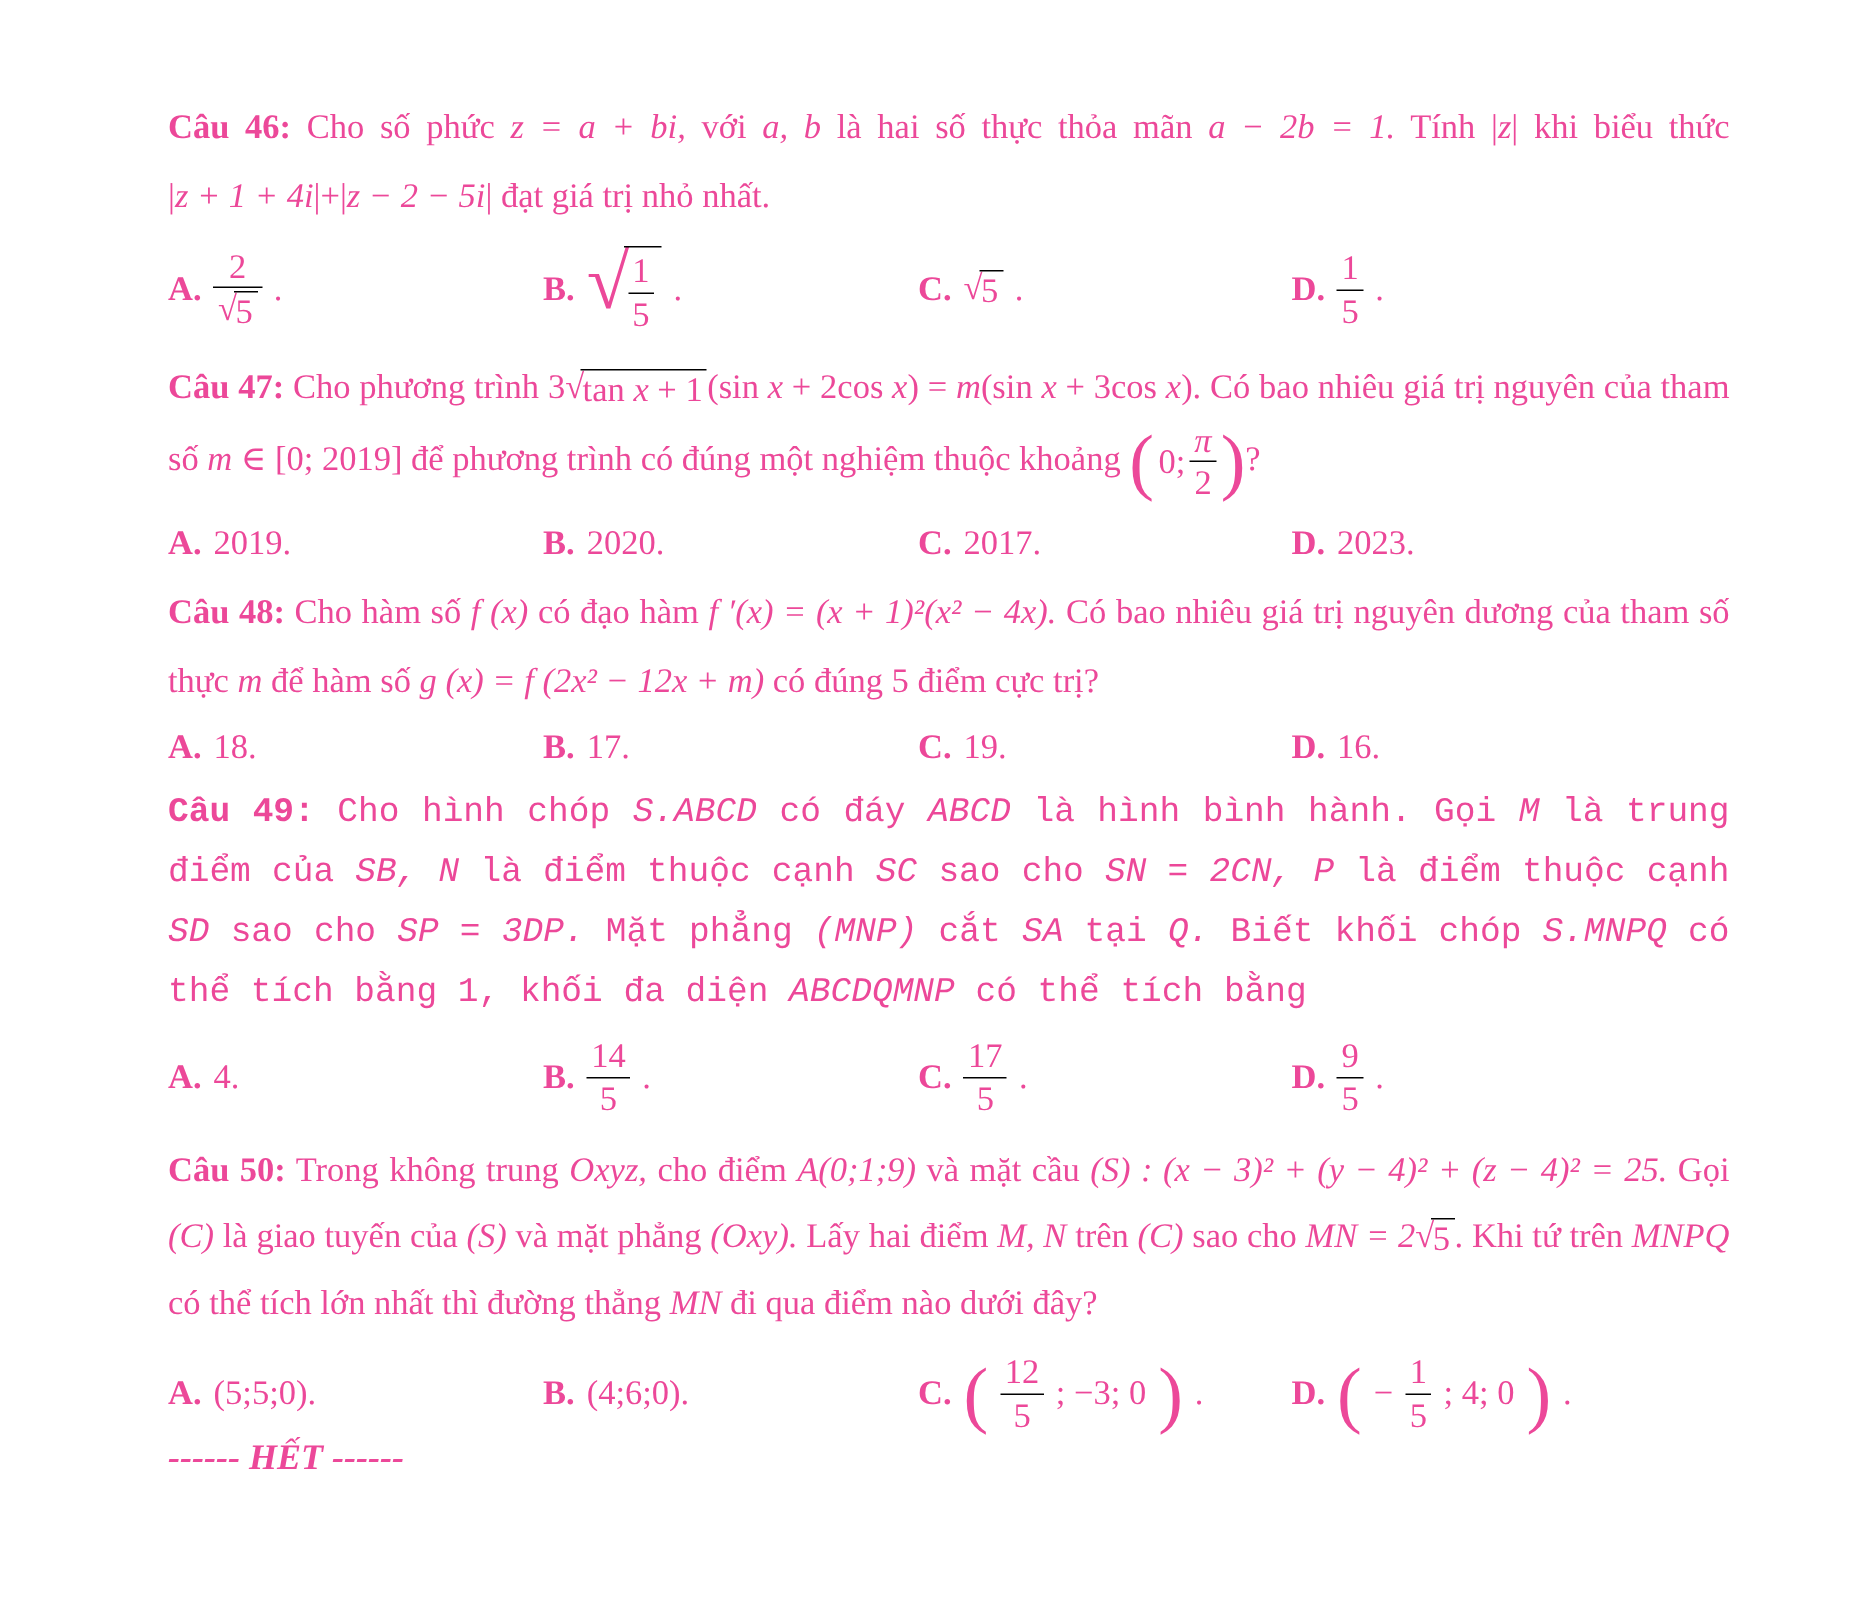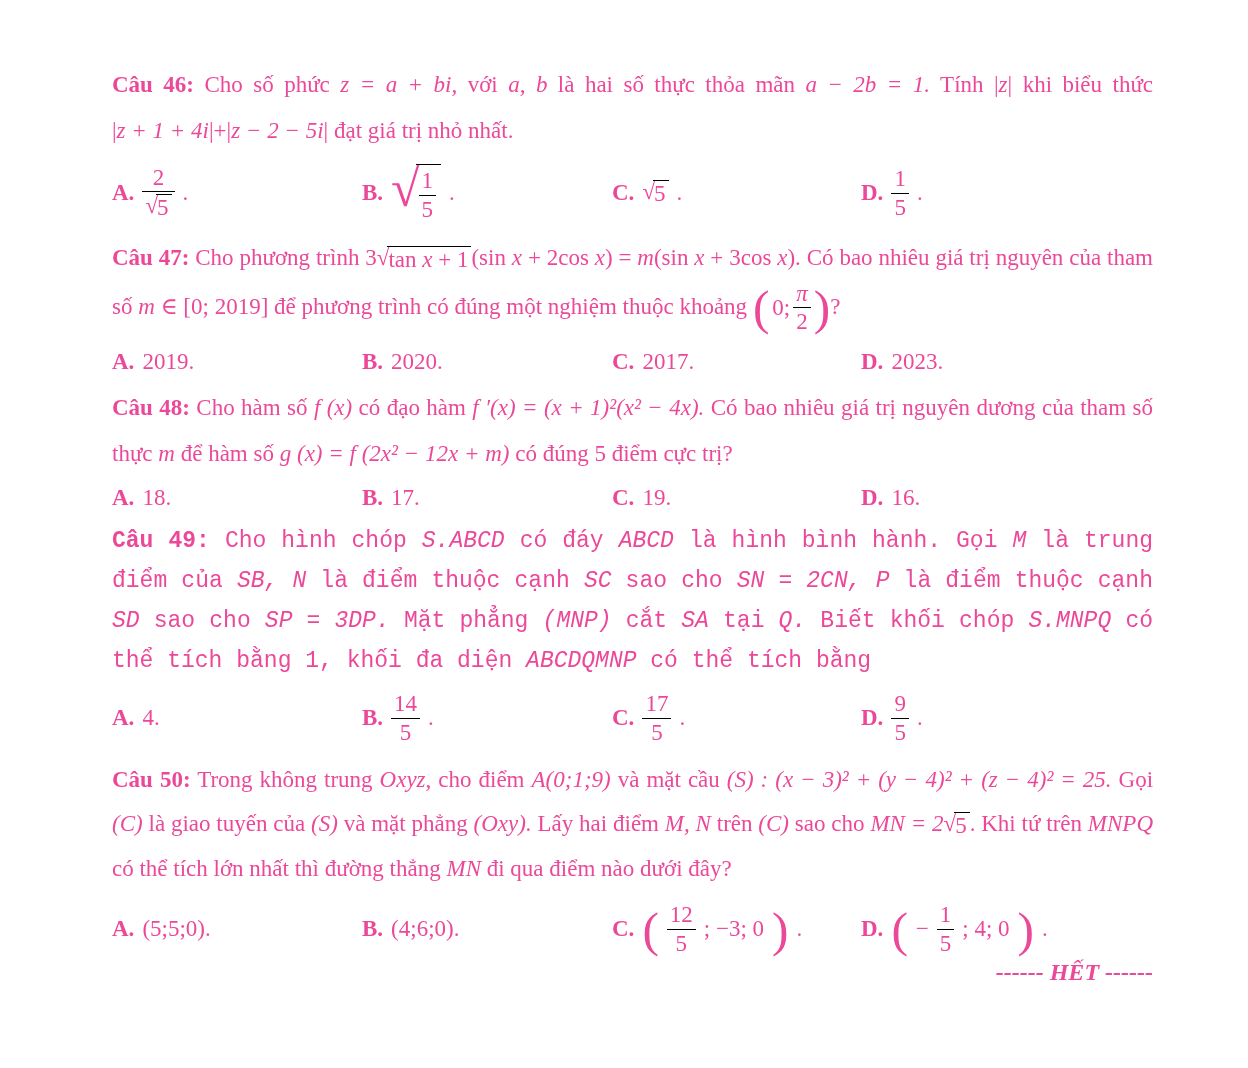--- a/index.html
+++ b/index.html
@@ -29,21 +29,21 @@
   .pgroup{display:inline-flex;align-items:center;gap:3px;vertical-align:middle;white-space:nowrap;}
   
   .opts{display:grid;grid-template-columns:250px 250px 249px 1fr;align-items:center;}
   .opt{display:inline-flex;align-items:center;gap:8px;white-space:nowrap;}
   .opts46{margin:10px 0 12px;}
   .opts47{margin:14px 0 10px;}
   .opts48{margin:8px 0 10px;}
   .opts49{margin:10px 0 12px;}
   .opts50{margin:10px 0 2px;}
   
-  .het{margin-top:0;text-align:right;font-weight:bold;font-style:italic;font-size:24px;}
+  .het{margin-top:0;text-align:left;font-weight:bold;font-style:italic;font-size:24px;}
 </style>
 </head>
 <body>
 
 <div class="page">
   <div class="content">
 
     <p class="q lh20">
       <span class="b">Câu 46:</span>
       <span class="r">Cho số phức</span>

